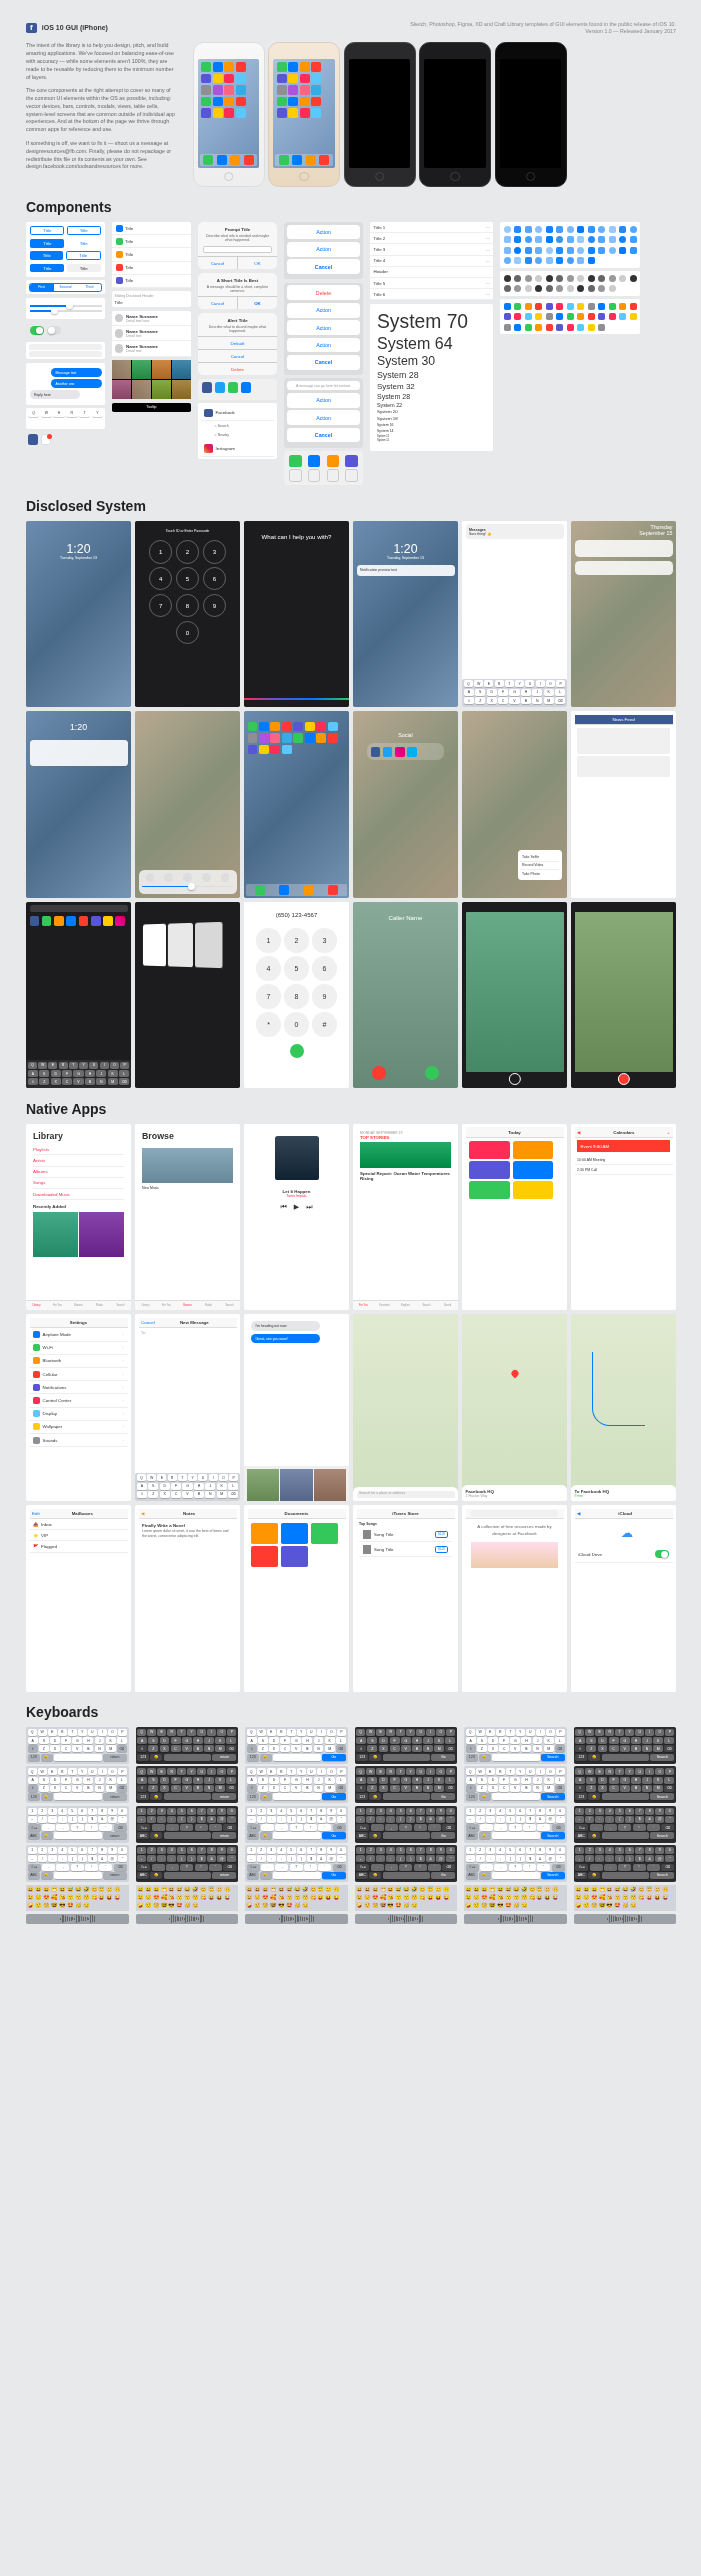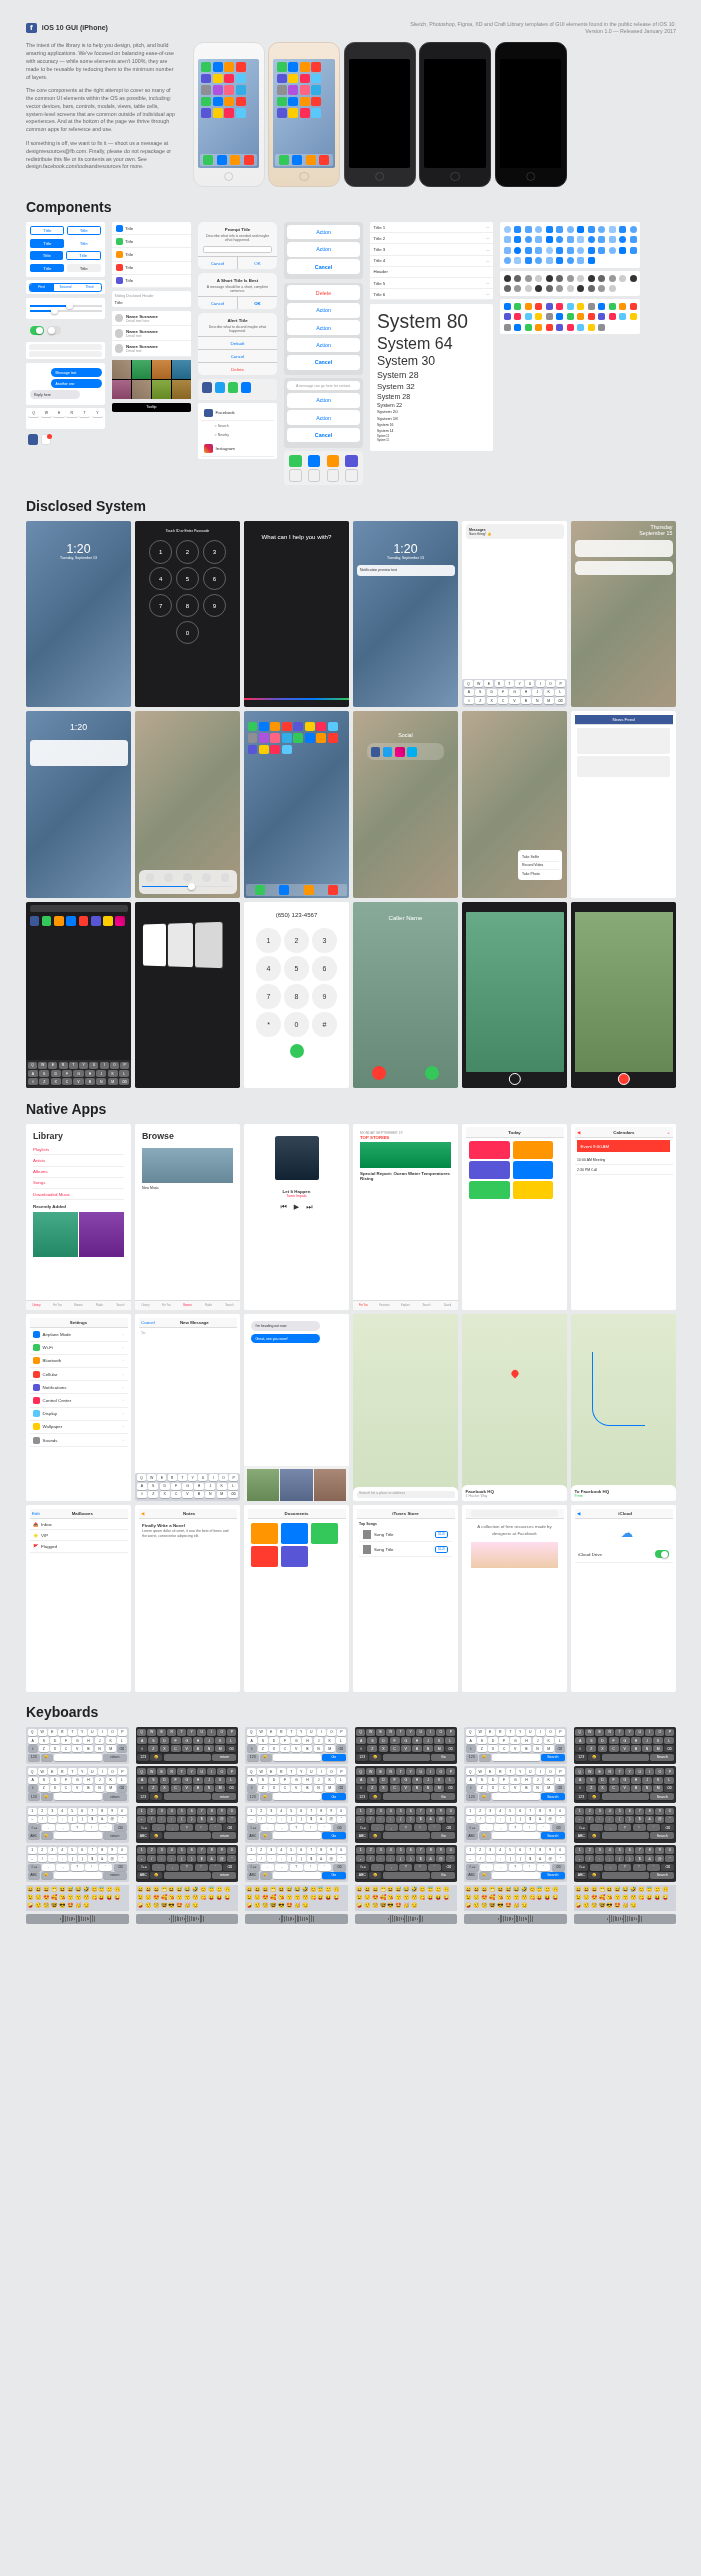--- a/index.html
+++ b/index.html
@@ -475,21 +475,21 @@
           <div class="table-row">
             <span class="table-label">Title 5</span>
             <span class="table-val">—</span>
           </div>
           <div class="table-row">
             <span class="table-label">Title 6</span>
             <span class="table-val">—</span>
           </div>
         </div>
     <div class="typo-box comp-item" id="typo-container">
-          <div class="typo-line" style="font-size: 19.3px; font-weight: 300;">System 80</div>
+          <div class="typo-line" style="font-size: 19.3px; font-weight: 300;">System 70</div>
           <div class="typo-line" style="font-size: 16px; font-weight: 300;">System 64</div>
           <div class="typo-line" style="font-size: 12.3px; font-weight: 300;">System 30</div>
           <div class="typo-line" style="font-size: 8.8px; font-weight: 400;">System 28</div>
           <div class="typo-line" style="font-size: 8px; font-weight: 400;">System 32</div>
           <div class="typo-line" style="font-size: 7px; font-weight: 400;">System 28</div>
           <div class="typo-line" style="font-size: 5.3px; font-weight: 400;">System 22</div>
           <div class="typo-line" style="font-size: 4.4px; font-weight: 400;">System 20</div>
           <div class="typo-line" style="font-size: 4.4px; font-weight: 400;">System 18</div>
           <div class="typo-line" style="font-size: 3.5px; font-weight: 400;">System 16</div>
           <div class="typo-line" style="font-size: 3.5px; font-weight: 400;">System 14</div>

